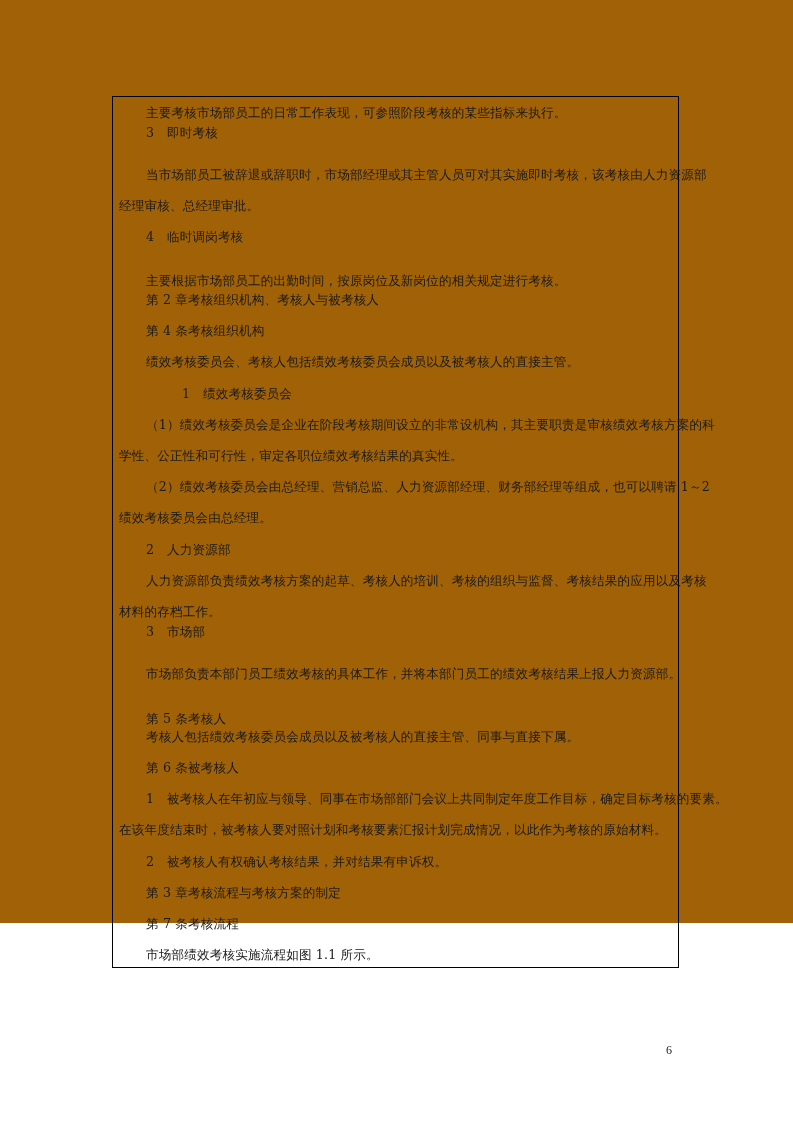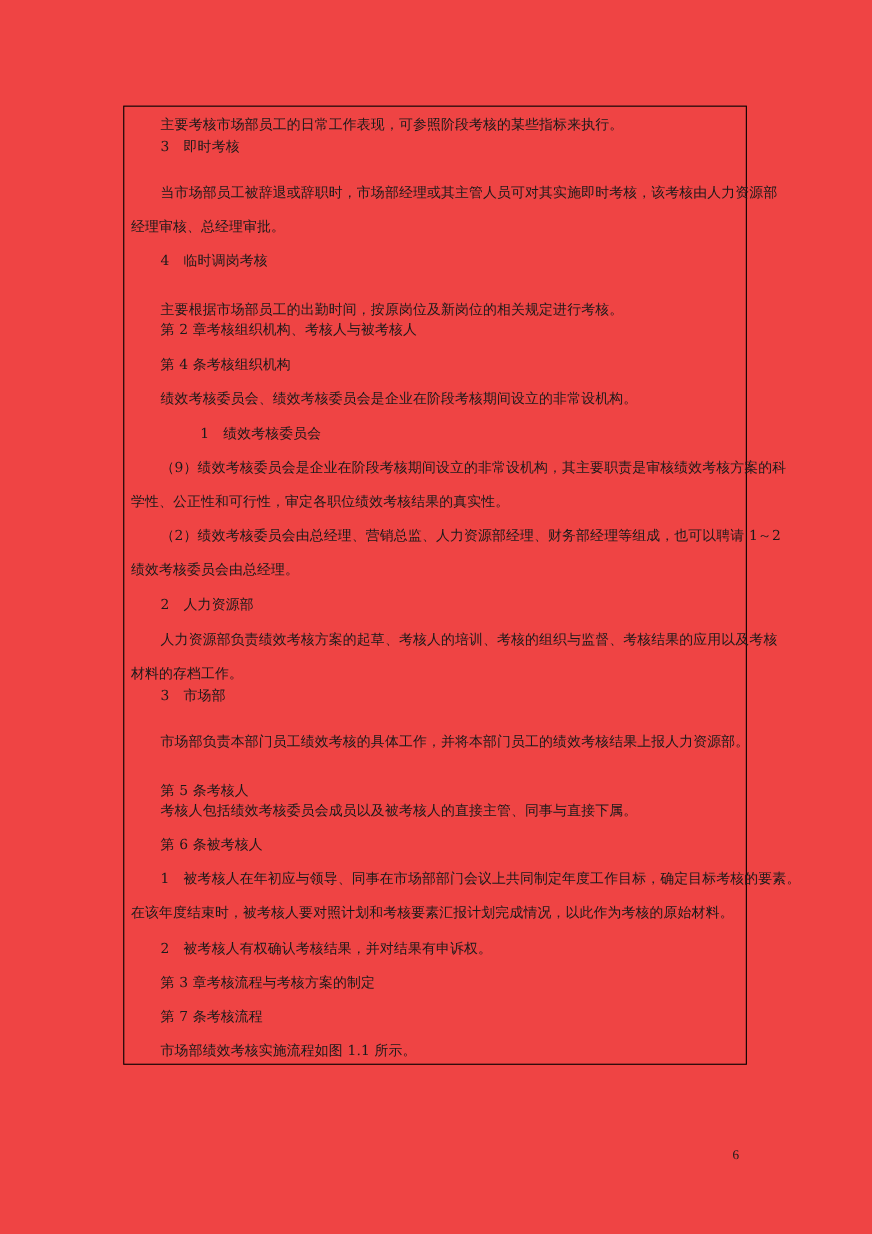--- a/index.html
+++ b/index.html
@@ -11,22 +11,22 @@
       width: 793px;
       height: 1122px;
       position: relative;
       overflow: hidden;
       font-family: "DejaVu Serif", "Liberation Serif", serif;
       color: #1a1a1a;
     }
     .page {
       position: absolute;
       left: 0; top: 0;
-      width: 793px; height: 1122px;
-      background: #ef4444;
+      width: 793px; height: 923px;
+      background: #a16207;
     }
     .content-box {
       position: absolute;
       left: 112px;
       top: 96px;
       width: 567px;
       height: 872px;
       border: 1px solid #000;
       box-sizing: border-box;
     }
@@ -54,23 +54,23 @@
 <div class="page">
   <div class="content-box">
     <div class="line indent" style="top:8px;">主要考核市场部员工的日常工作表现，可参照阶段考核的某些指标来执行。</div>
     <div class="line indent" style="top:28px;">3　即时考核</div>
     <div class="line indent" style="top:70px;">当市场部员工被辞退或辞职时，市场部经理或其主管人员可对其实施即时考核，该考核由人力资源部</div>
     <div class="line" style="top:101px;">经理审核、总经理审批。</div>
     <div class="line indent" style="top:132px;">4　临时调岗考核</div>
     <div class="line indent" style="top:176px;">主要根据市场部员工的出勤时间，按原岗位及新岗位的相关规定进行考核。</div>
     <div class="line indent" style="top:195px;">第 2 章考核组织机构、考核人与被考核人</div>
     <div class="line indent" style="top:226px;">第 4 条考核组织机构</div>
-    <div class="line indent" style="top:257px;">绩效考核委员会、绩效考核委员会是企业在阶段考核期间设立的非常设机构。</div>
+    <div class="line indent" style="top:257px;">绩效考核委员会、考核人包括绩效考核委员会成员以及被考核人的直接主管。</div>
     <div class="line indent" style="top:289px;margin-left:36px;">1　绩效考核委员会</div>
-    <div class="line indent" style="top:320px;">（9）绩效考核委员会是企业在阶段考核期间设立的非常设机构，其主要职责是审核绩效考核方案的科</div>
+    <div class="line indent" style="top:320px;">（1）绩效考核委员会是企业在阶段考核期间设立的非常设机构，其主要职责是审核绩效考核方案的科</div>
     <div class="line" style="top:351px;">学性、公正性和可行性，审定各职位绩效考核结果的真实性。</div>
     <div class="line indent" style="top:382px;">（2）绩效考核委员会由总经理、营销总监、人力资源部经理、财务部经理等组成，也可以聘请 1～2</div>
     <div class="line" style="top:413px;">绩效考核委员会由总经理。</div>
     <div class="line indent" style="top:445px;">2　人力资源部</div>
     <div class="line indent" style="top:476px;">人力资源部负责绩效考核方案的起草、考核人的培训、考核的组织与监督、考核结果的应用以及考核</div>
     <div class="line" style="top:507px;">材料的存档工作。</div>
     <div class="line indent" style="top:527px;text-align:center;">3　市场部</div>
     <div class="line indent" style="top:569px;">市场部负责本部门员工绩效考核的具体工作，并将本部门员工的绩效考核结果上报人力资源部。</div>
     <div class="line indent" style="top:601px;margin-top:13px;">第 5 条考核人</div>
     <div class="line indent" style="top:632px;">考核人包括绩效考核委员会成员以及被考核人的直接主管、同事与直接下属。</div>

